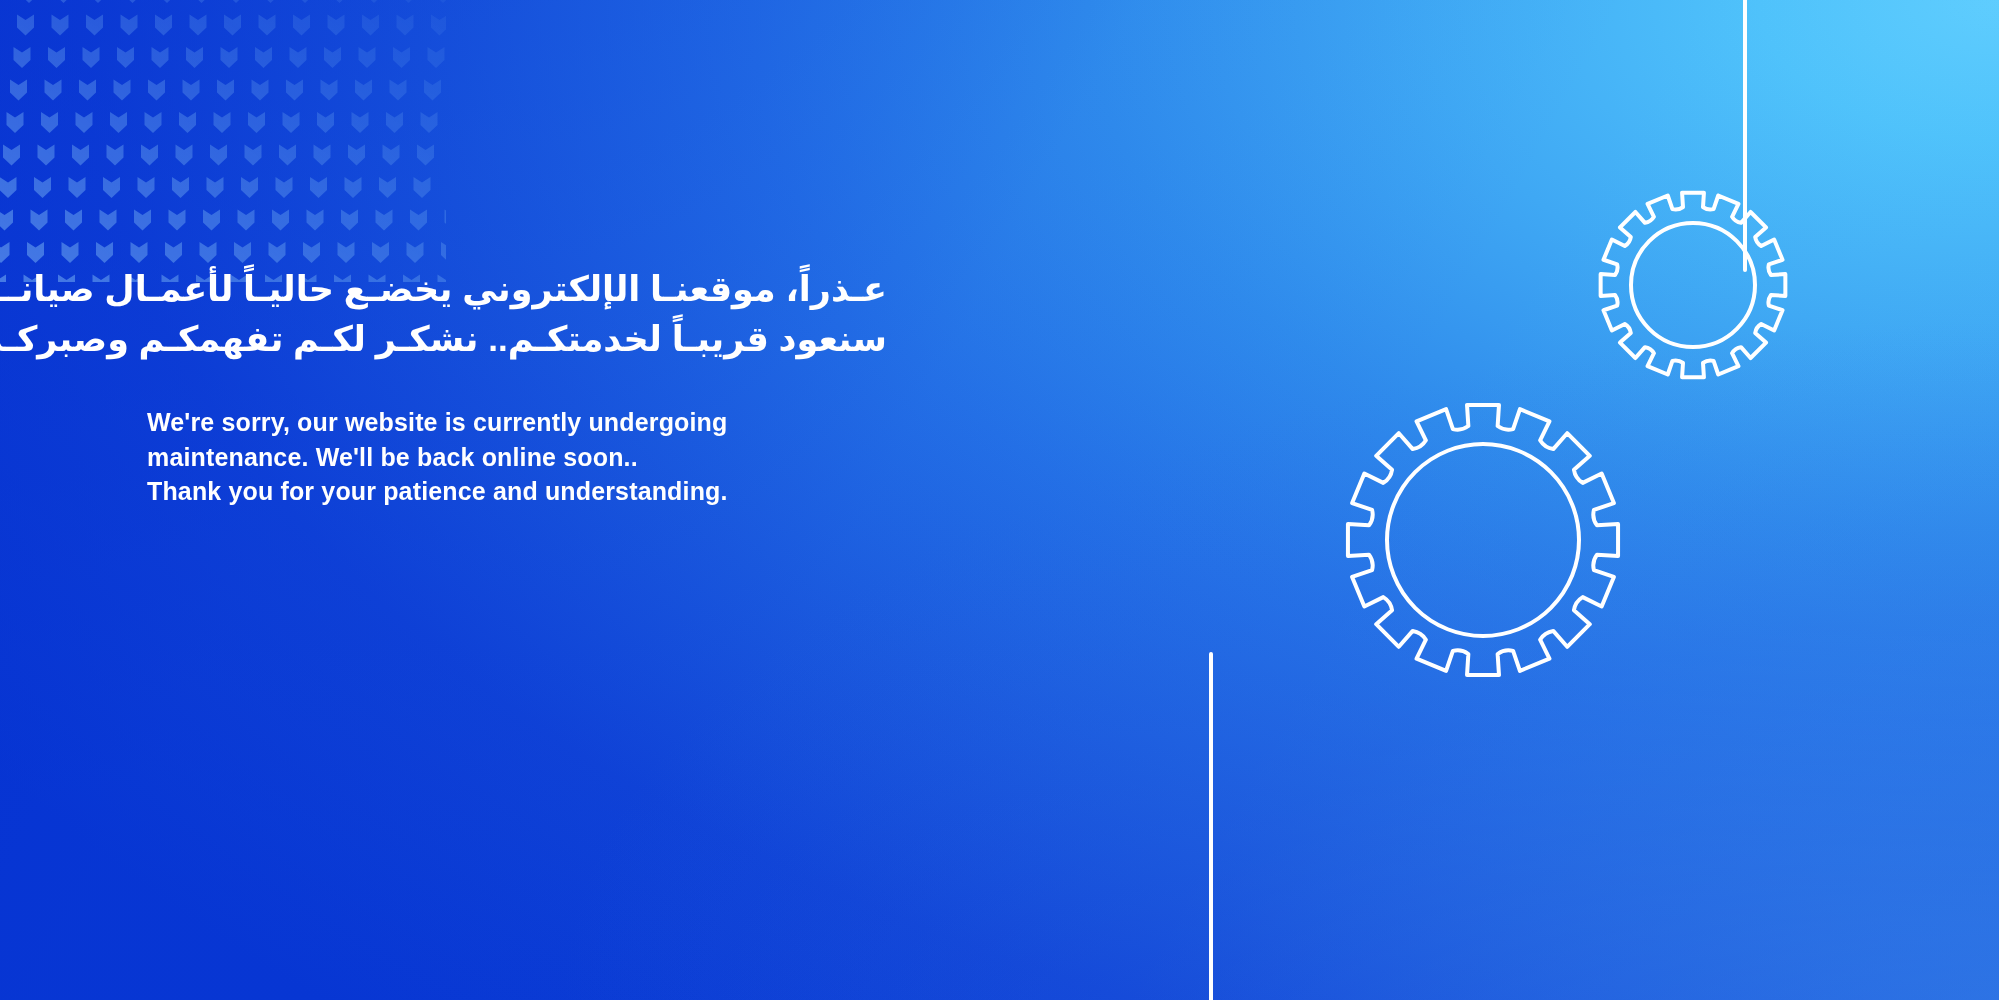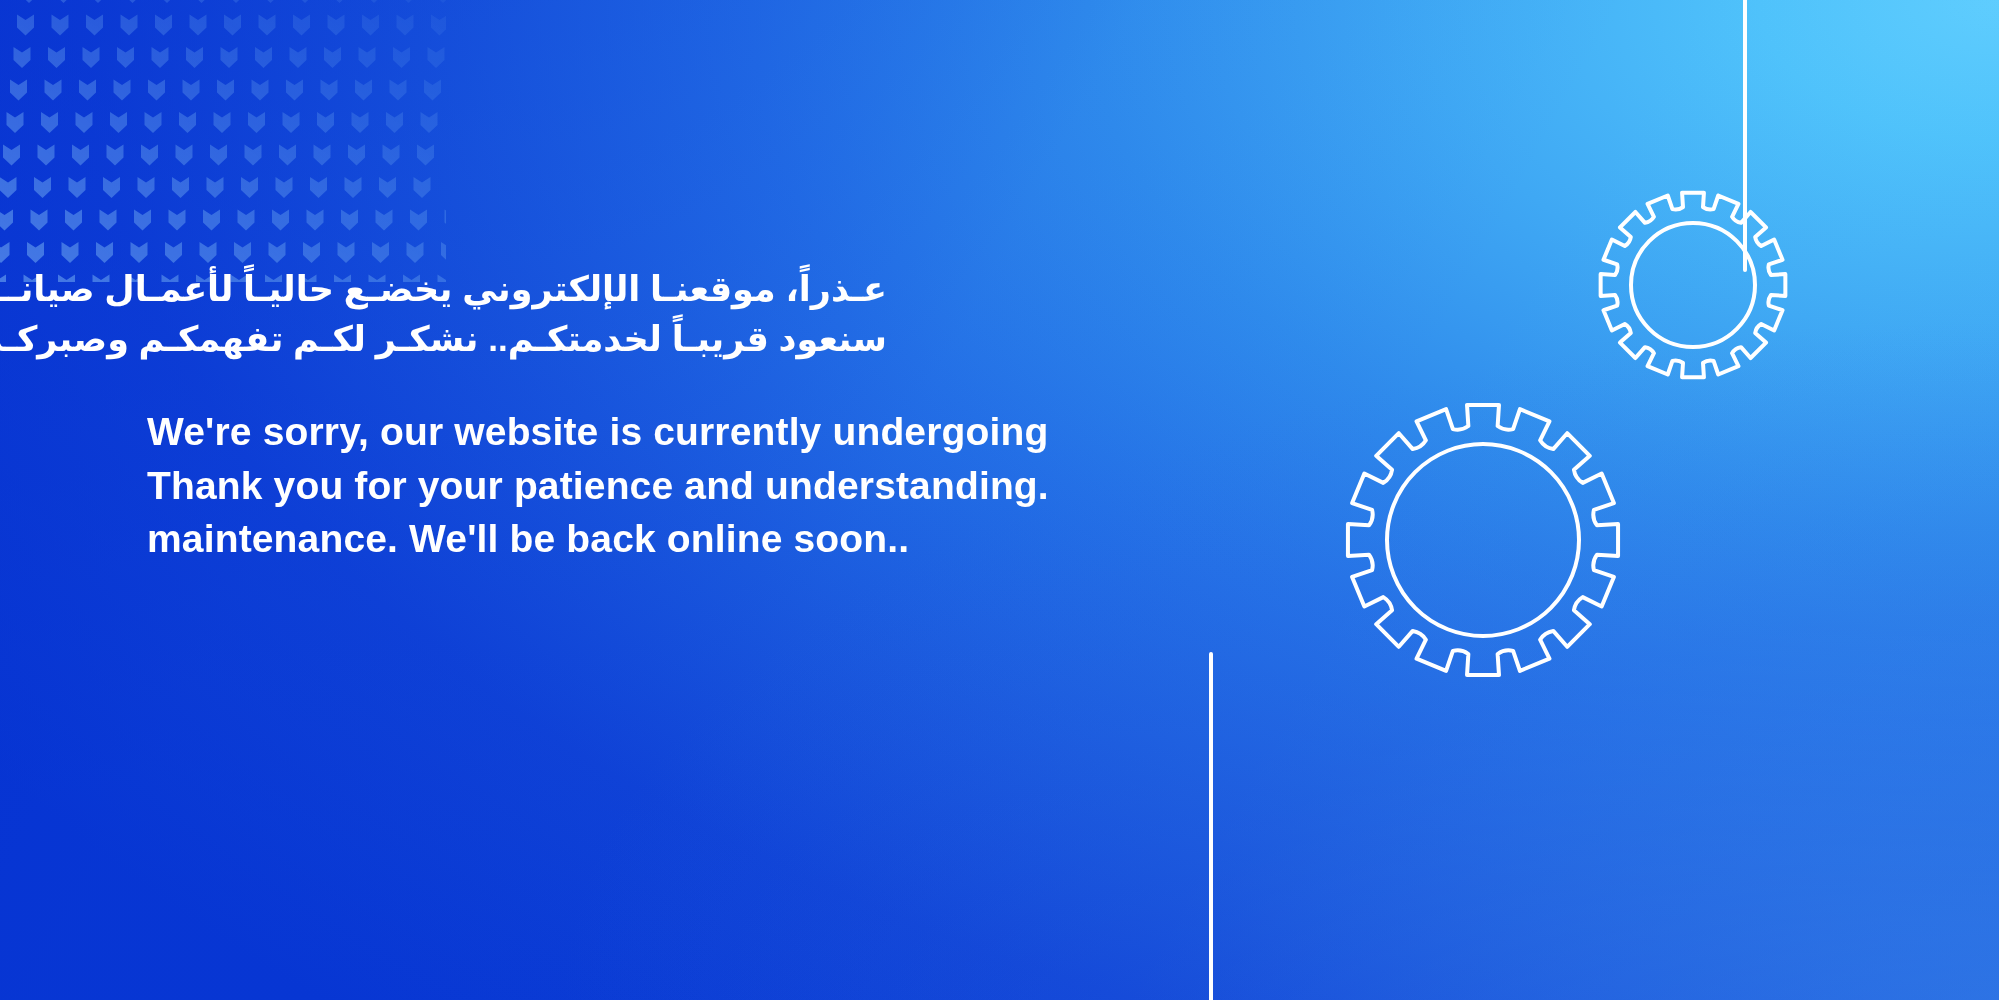--- a/index.html
+++ b/index.html
@@ -95,21 +95,21 @@
     line-height: 1.42;
     letter-spacing: 0.1px;
     width: 740px;
     margin-bottom: 42px;
   }
   .ar-line { display: block; white-space: nowrap; }
 
   .en-block {
     color: #ffffff;
     font-weight: 700;
-    font-size: 39px;
+    font-size: 25px;
     line-height: 1.37;
     letter-spacing: 0.15px;
   }
   .en-line { display: block; white-space: nowrap; }
 </style>
 </head>
 <body>
 
 <div id="stage">
 
@@ -322,18 +322,18 @@
 
   <div class="content">
 
     <div class="ar-block" lang="ar">
       <span class="ar-line">عـذراً، موقعنـا الإلكتروني يخضـع حاليـاً لأعمـال صيانــة.</span>
       <span class="ar-line">سنعود قريبـاً لخدمتكـم.. نشكـر لكـم تفهمكـم وصبركـم</span>
     </div>
 
     <div class="en-block" lang="en">
       <span class="en-line">We're sorry, our website is currently undergoing</span>
+      <span class="en-line">maintenance. We'll be back online soon..</span>
       <span class="en-line">Thank you for your patience and understanding.</span>
-      <span class="en-line">maintenance. We'll be back online soon..</span>
     </div>
 
   </div>
 </div>
 
 </body></html>

